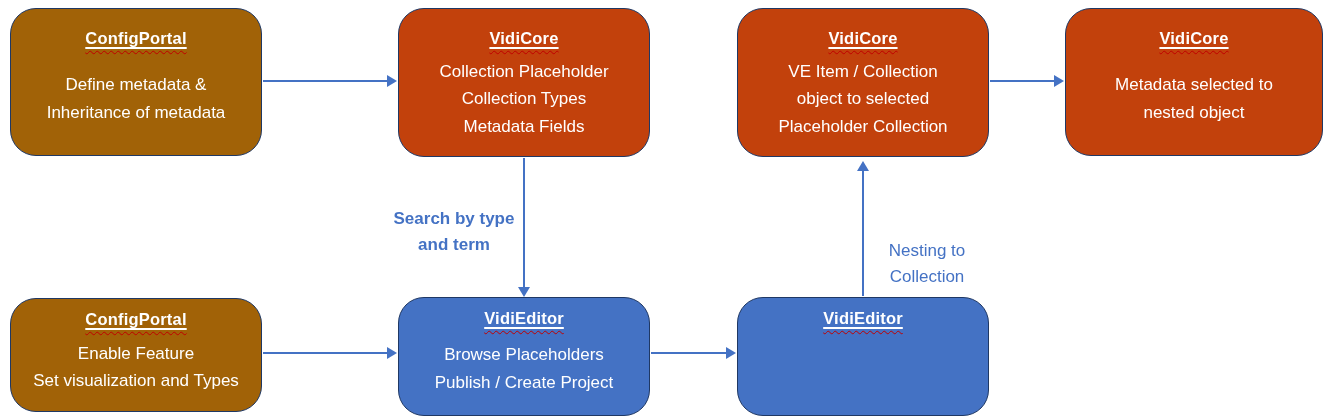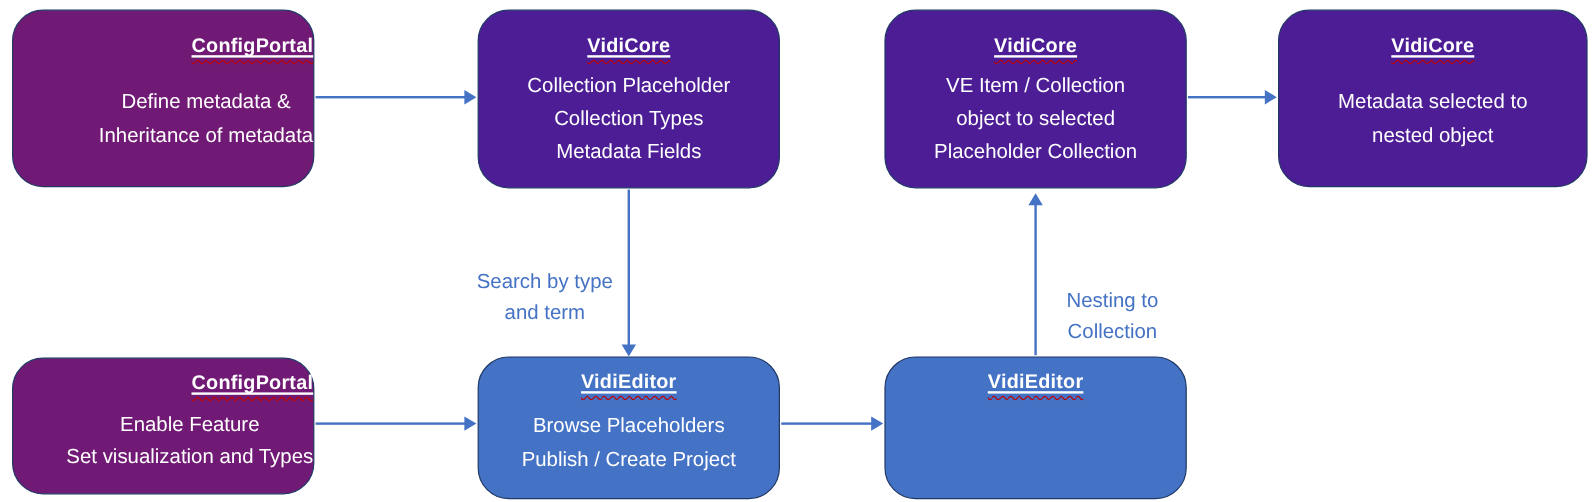--- a/index.html
+++ b/index.html
@@ -19,22 +19,22 @@
     position: absolute;
     box-sizing: border-box;
     border-radius: 26px;
     border: 1.5px solid #1F3864;
     color: #ffffff;
     display: flex;
     flex-direction: column;
     align-items: center;
     text-align: center;
   }
-  .node.gray { background: #701a75; align-items: flex-end; }
-  .node.dark { background: #4c1d95; }
+  .node.gray { background: #a16207; }
+  .node.dark { background: #c2410c; }
   .node.mid  { background: #4472C4; justify-content: space-between; }
 
   .node-title {
     font-weight: bold;
     font-size: 16.5px;
     text-decoration: underline;
     text-decoration-thickness: 1.5px;
     text-underline-offset: 3px;
     letter-spacing: 0.2px;
   }
@@ -96,21 +96,21 @@
 
   
   .edge-label {
     position: absolute;
     color: #4472C4;
     font-size: 17px;
     line-height: 1.55;
     white-space: pre-line;
     text-align: center;
   }
-  #label-search  { left: 388px; top: 222px; width: 132px; }
+  #label-search  { left: 388px; top: 206px; width: 132px; font-weight: bold; }
   #label-nesting { left: 872px; top: 206px; width: 110px; margin-top: 32px; }
 </style>
 </head>
 <body>
 
 <div class="canvas">
 
   <div class="node gray pad-top-lg" id="node-1">
     <div class="node-title"><span class="squiggle">ConfigPortal</span></div>
     <div class="node-body">Define metadata &amp;

